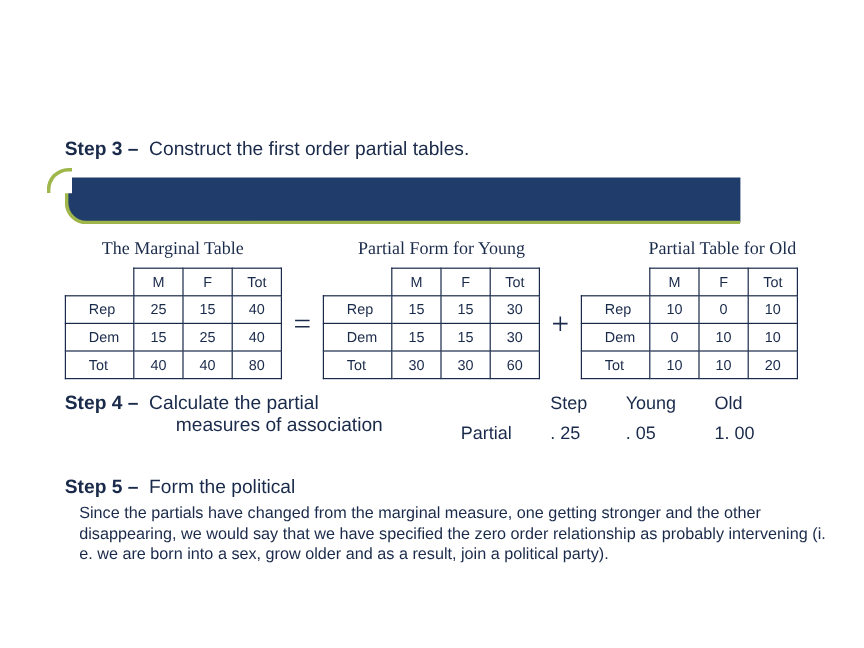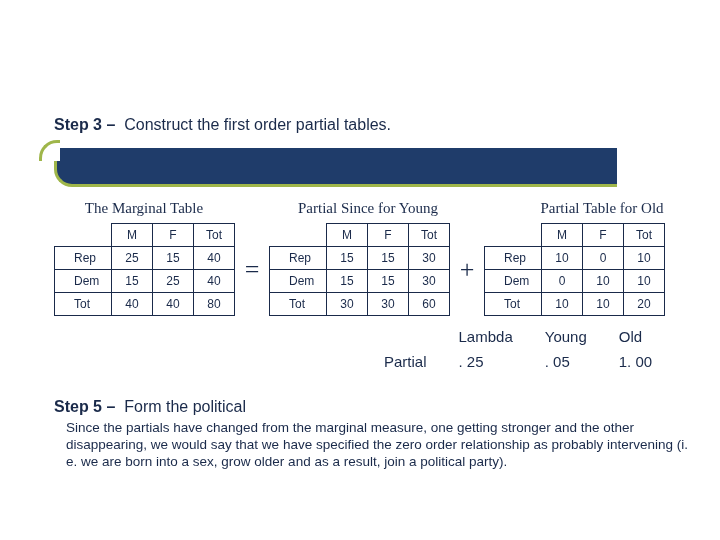--- a/index.html
+++ b/index.html
@@ -154,21 +154,21 @@
       <span>Construct the first order partial tables.</span>
     </div>
   </div>
 
   <div class="underline-bar"></div>
 
   <div class="tables-row">
     <div class="captions">
       <div class="cap cap1">The Marginal Table</div>
       <div class="gapop"></div>
-      <div class="cap cap2">Partial Since for Young</div>
+      <div class="cap cap2">Partial Form for Young</div>
       <div class="gapop"></div>
       <div class="cap cap3">Partial Table for Old</div>
     </div>
     <div class="tabrow">
       <table class="ptab">
         <tbody>
             <tr>
           <th></th>
           <th>M</th>
           <th>F</th>
@@ -252,27 +252,33 @@
           <td>Tot</td>
           <td>10</td>
           <td>10</td>
           <td>20</td>
         </tr>
       </tbody>
         </table>
     </div>
   </div>
 
+  <div class="step4">
+    <b>Step 4 –</b>&nbsp;
+    <span>Calculate the partial</span><br>
+    <span style="display:inline-block;width:88px"></span>
+    <span>measures of association</span>
+  </div>
 
   <div class="assoc-table">
     <table>
       <tbody>
           <tr>
         <th></th>
-        <th>Lambda</th>
+        <th>Step</th>
         <th>Young</th>
         <th>Old</th>
       </tr>
       <tr>
         <td>Partial</td>
         <td>. 25</td>
         <td>. 05</td>
         <td>1. 00</td>
       </tr>
     </tbody>

